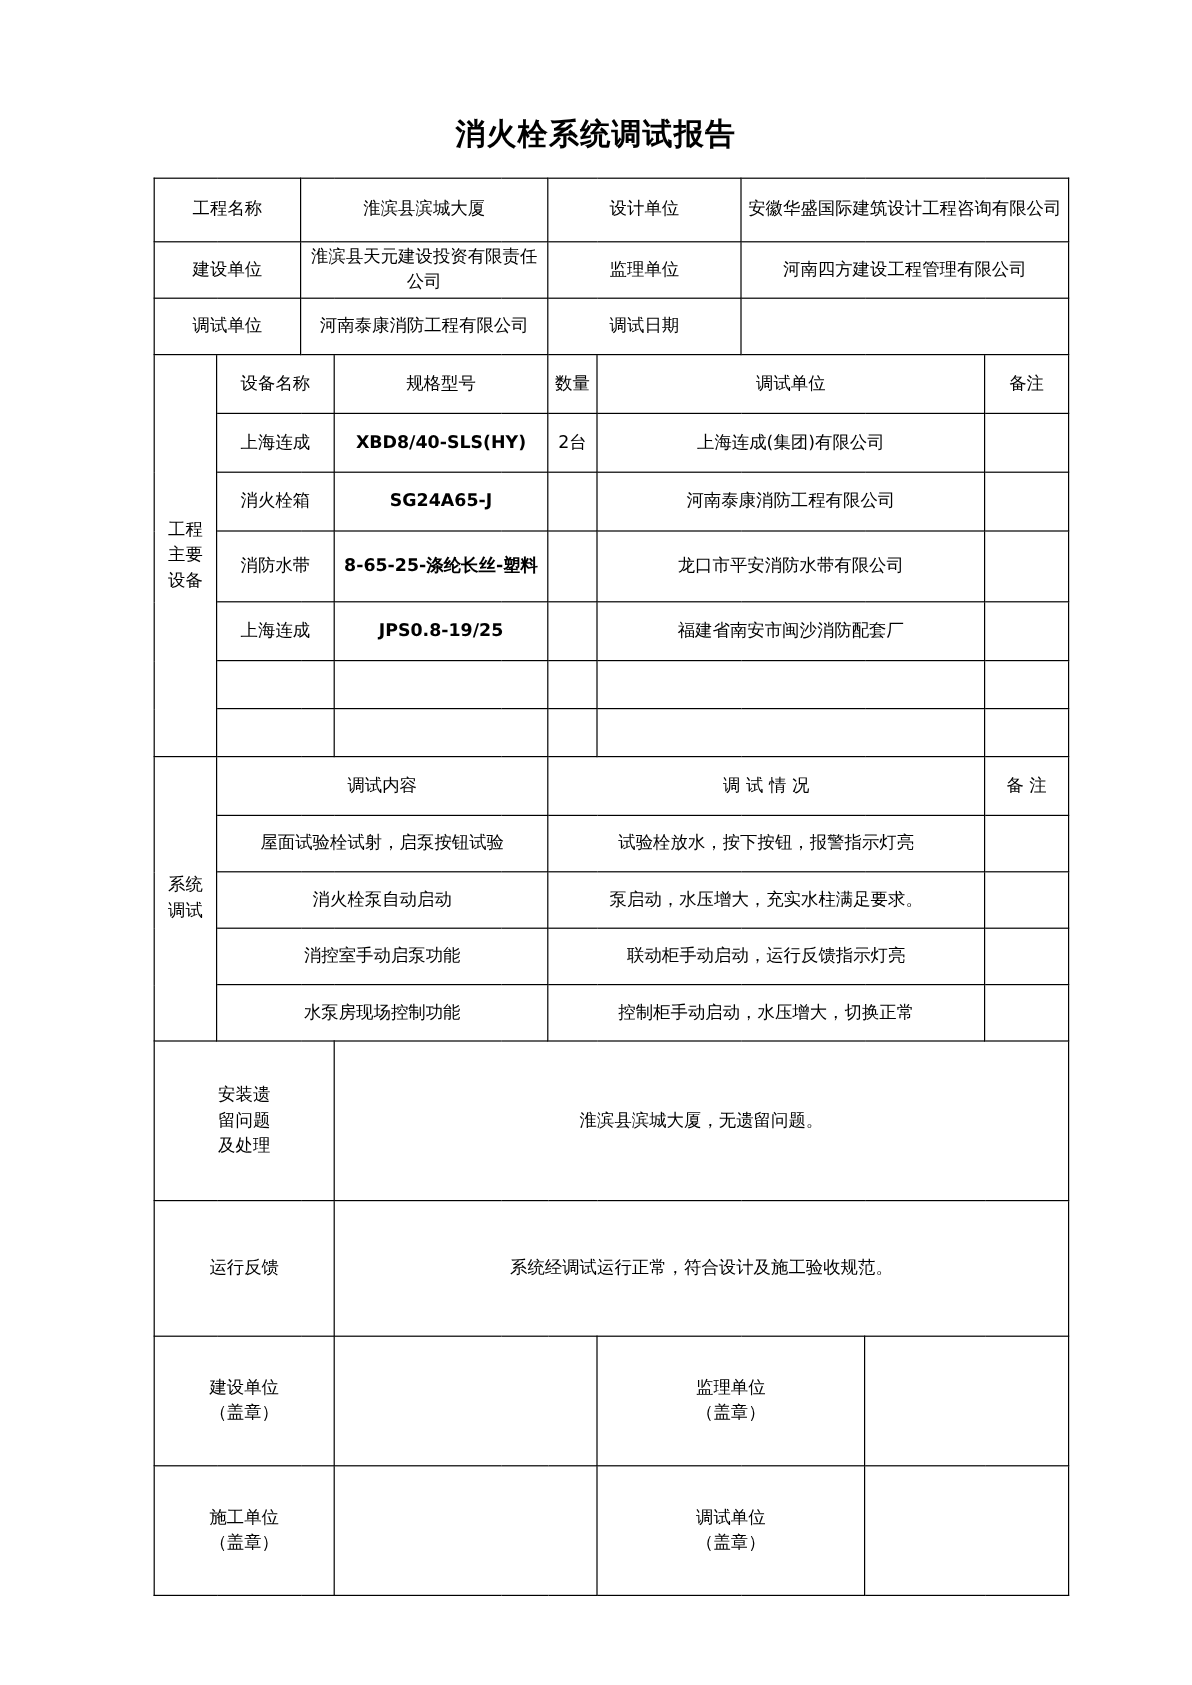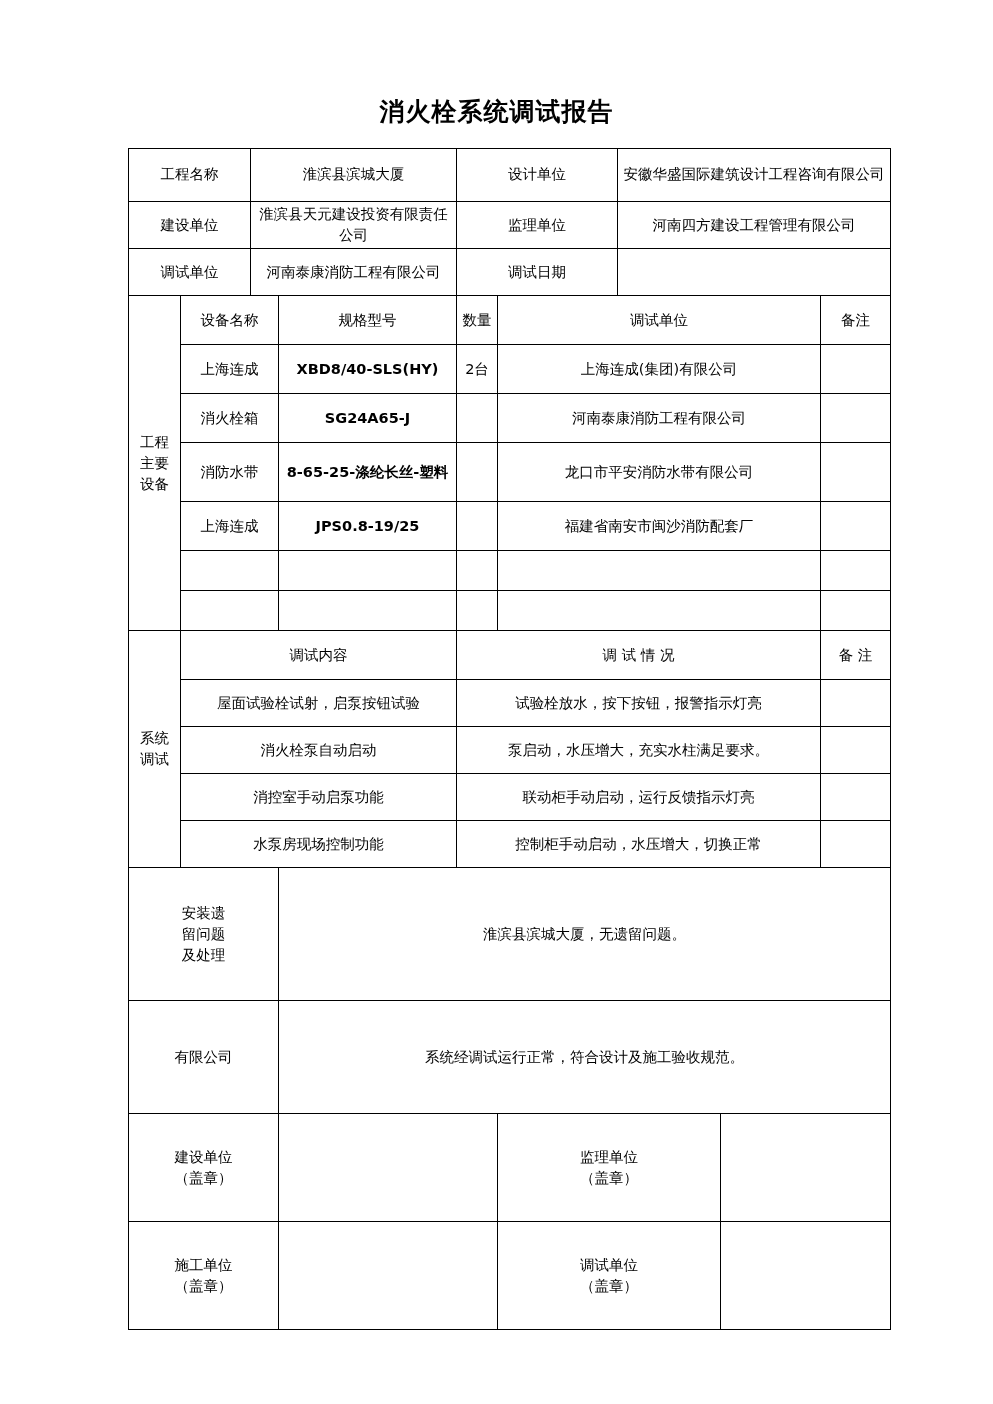--- a/index.html
+++ b/index.html
@@ -195,21 +195,21 @@
       </tr>
 
       <tr>
         <td class="ml" colspan="3" style="height:128px">安装遗
 留问题
 及处理</td>
         <td class="conc-text" colspan="7" style="vertical-align:middle">淮滨县滨城大厦，无遗留问题。</td>
       </tr>
 
       <tr>
-        <td colspan="3" style="height:108px">有限公司</td>
+        <td colspan="3" style="height:108px">运行反馈</td>
         <td class="conc-text" colspan="7">系统经调试运行正常，符合设计及施工验收规范。</td>
       </tr>
 
       <tr>
         <td class="seal-label" colspan="3" style="height:103px">建设单位
 （盖章）</td>
         <td colspan="3"></td>
         <td class="seal-label" colspan="2">监理单位
 （盖章）</td>
         <td colspan="2"></td>

